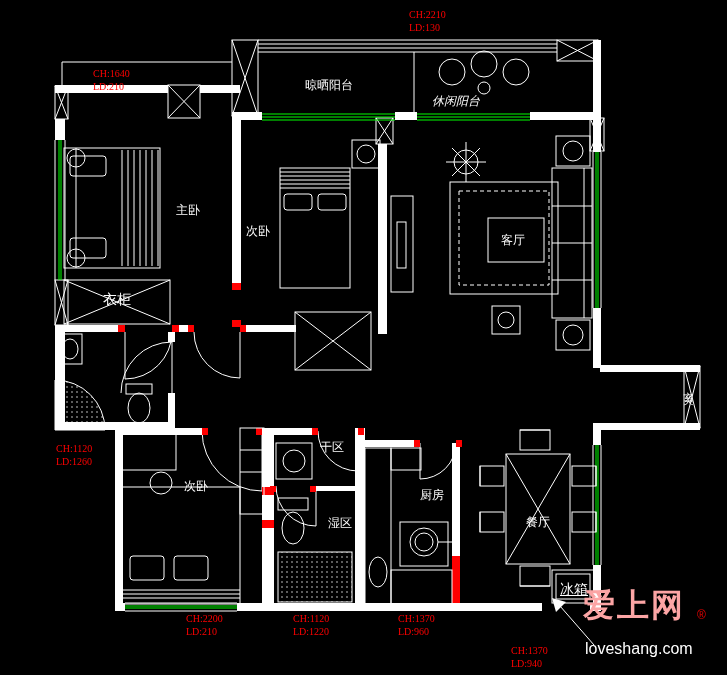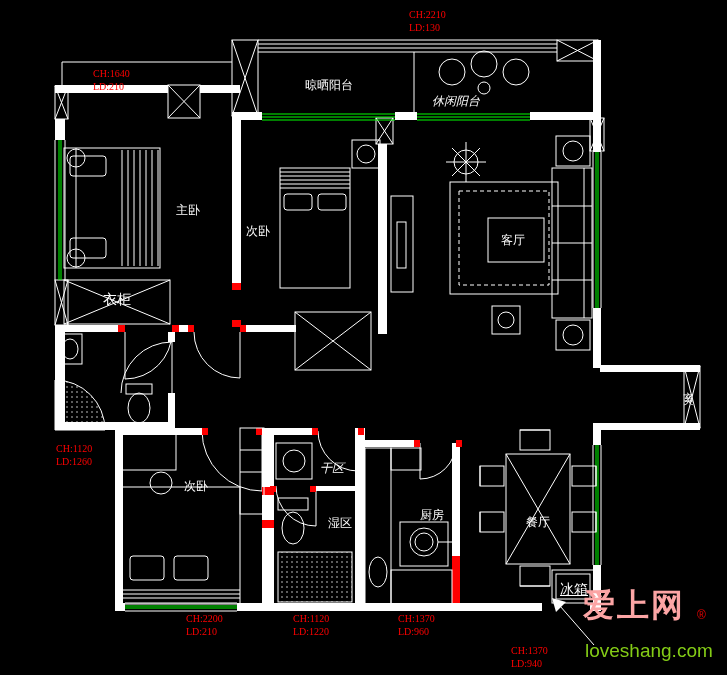--- a/index.html
+++ b/index.html
@@ -16,21 +16,21 @@
   .dots { fill:url(#dotpat); stroke:#ffffff; stroke-width:1; }
 
   .room-label { position:absolute; color:#ffffff; font-size:12px; line-height:14px; white-space:nowrap; }
   .room-label.small { font-size:14px; line-height:11px; }
   .room-label.vertical { writing-mode:vertical-rl; text-orientation:upright; font-size:10px; letter-spacing:3px; }
   .dim { position:absolute; color:#ff0000; font-size:10px; line-height:13px; white-space:nowrap;
          font-family:Liberation Serif, serif; }
   .wm-brand { position:absolute; left:583px; top:584px; color:#fca5a5; font-size:32px; font-weight:bold;
               letter-spacing:2px; font-family:"Liberation Sans",sans-serif; }
   .wm-reg { position:absolute; left:697px; top:608px; color:#ee0000; font-size:12px; }
-  .wm-site { position:absolute; left:585px; top:640px; color:#84cc16; font-size:19px;
+  .wm-site { position:absolute; left:585px; top:640px; color:#ffffff; font-size:16px;
              font-family:"Liberation Sans",sans-serif; }
 </style>
 </head>
 <body>
 
 <div class="stage">
 
 <svg width="727" height="675" viewBox="0 0 727 675">
   <defs>
     <pattern id="dotpat" width="5" height="5" patternUnits="userSpaceOnUse">
@@ -377,23 +377,23 @@
   </g>
 </svg>
 
   <div class="room-label" style="left:305px; top:78px;">晾晒阳台</div>
   <div class="room-label" style="left:432px; top:94px;font-style:italic;">休闲阳台</div>
   <div class="room-label" style="left:176px; top:204px;font-family:Liberation Mono, monospace;">主卧</div>
   <div class="room-label" style="left:246px; top:224px;">次卧</div>
   <div class="room-label" style="left:501px; top:233px;">客厅</div>
   <div class="room-label small" style="left:103px; top:294px;">衣柜</div>
   <div class="room-label" style="left:184px; top:479px;">次卧</div>
-  <div class="room-label" style="left:320px; top:461px;font-style:italic;">干区</div>
+  <div class="room-label" style="left:320px; top:440px;">干区</div>
   <div class="room-label" style="left:328px; top:516px;">湿区</div>
-  <div class="room-label" style="left:420px; top:508px;">厨房</div>
+  <div class="room-label" style="left:420px; top:488px;">厨房</div>
   <div class="room-label" style="left:526px; top:515px;">餐厅</div>
   <div class="room-label small" style="left:560px; top:584px;text-decoration:underline;">冰箱</div>
   <div class="room-label vertical" style="left:681px; top:384px;">玄关</div>
 
   <div class="dim" style="left:93px; top:67px;">
     <div>CH:1640</div>
     <div>LD:210</div>
   </div>
   <div class="dim" style="left:409px; top:8px;">
     <div>CH:2210</div>

